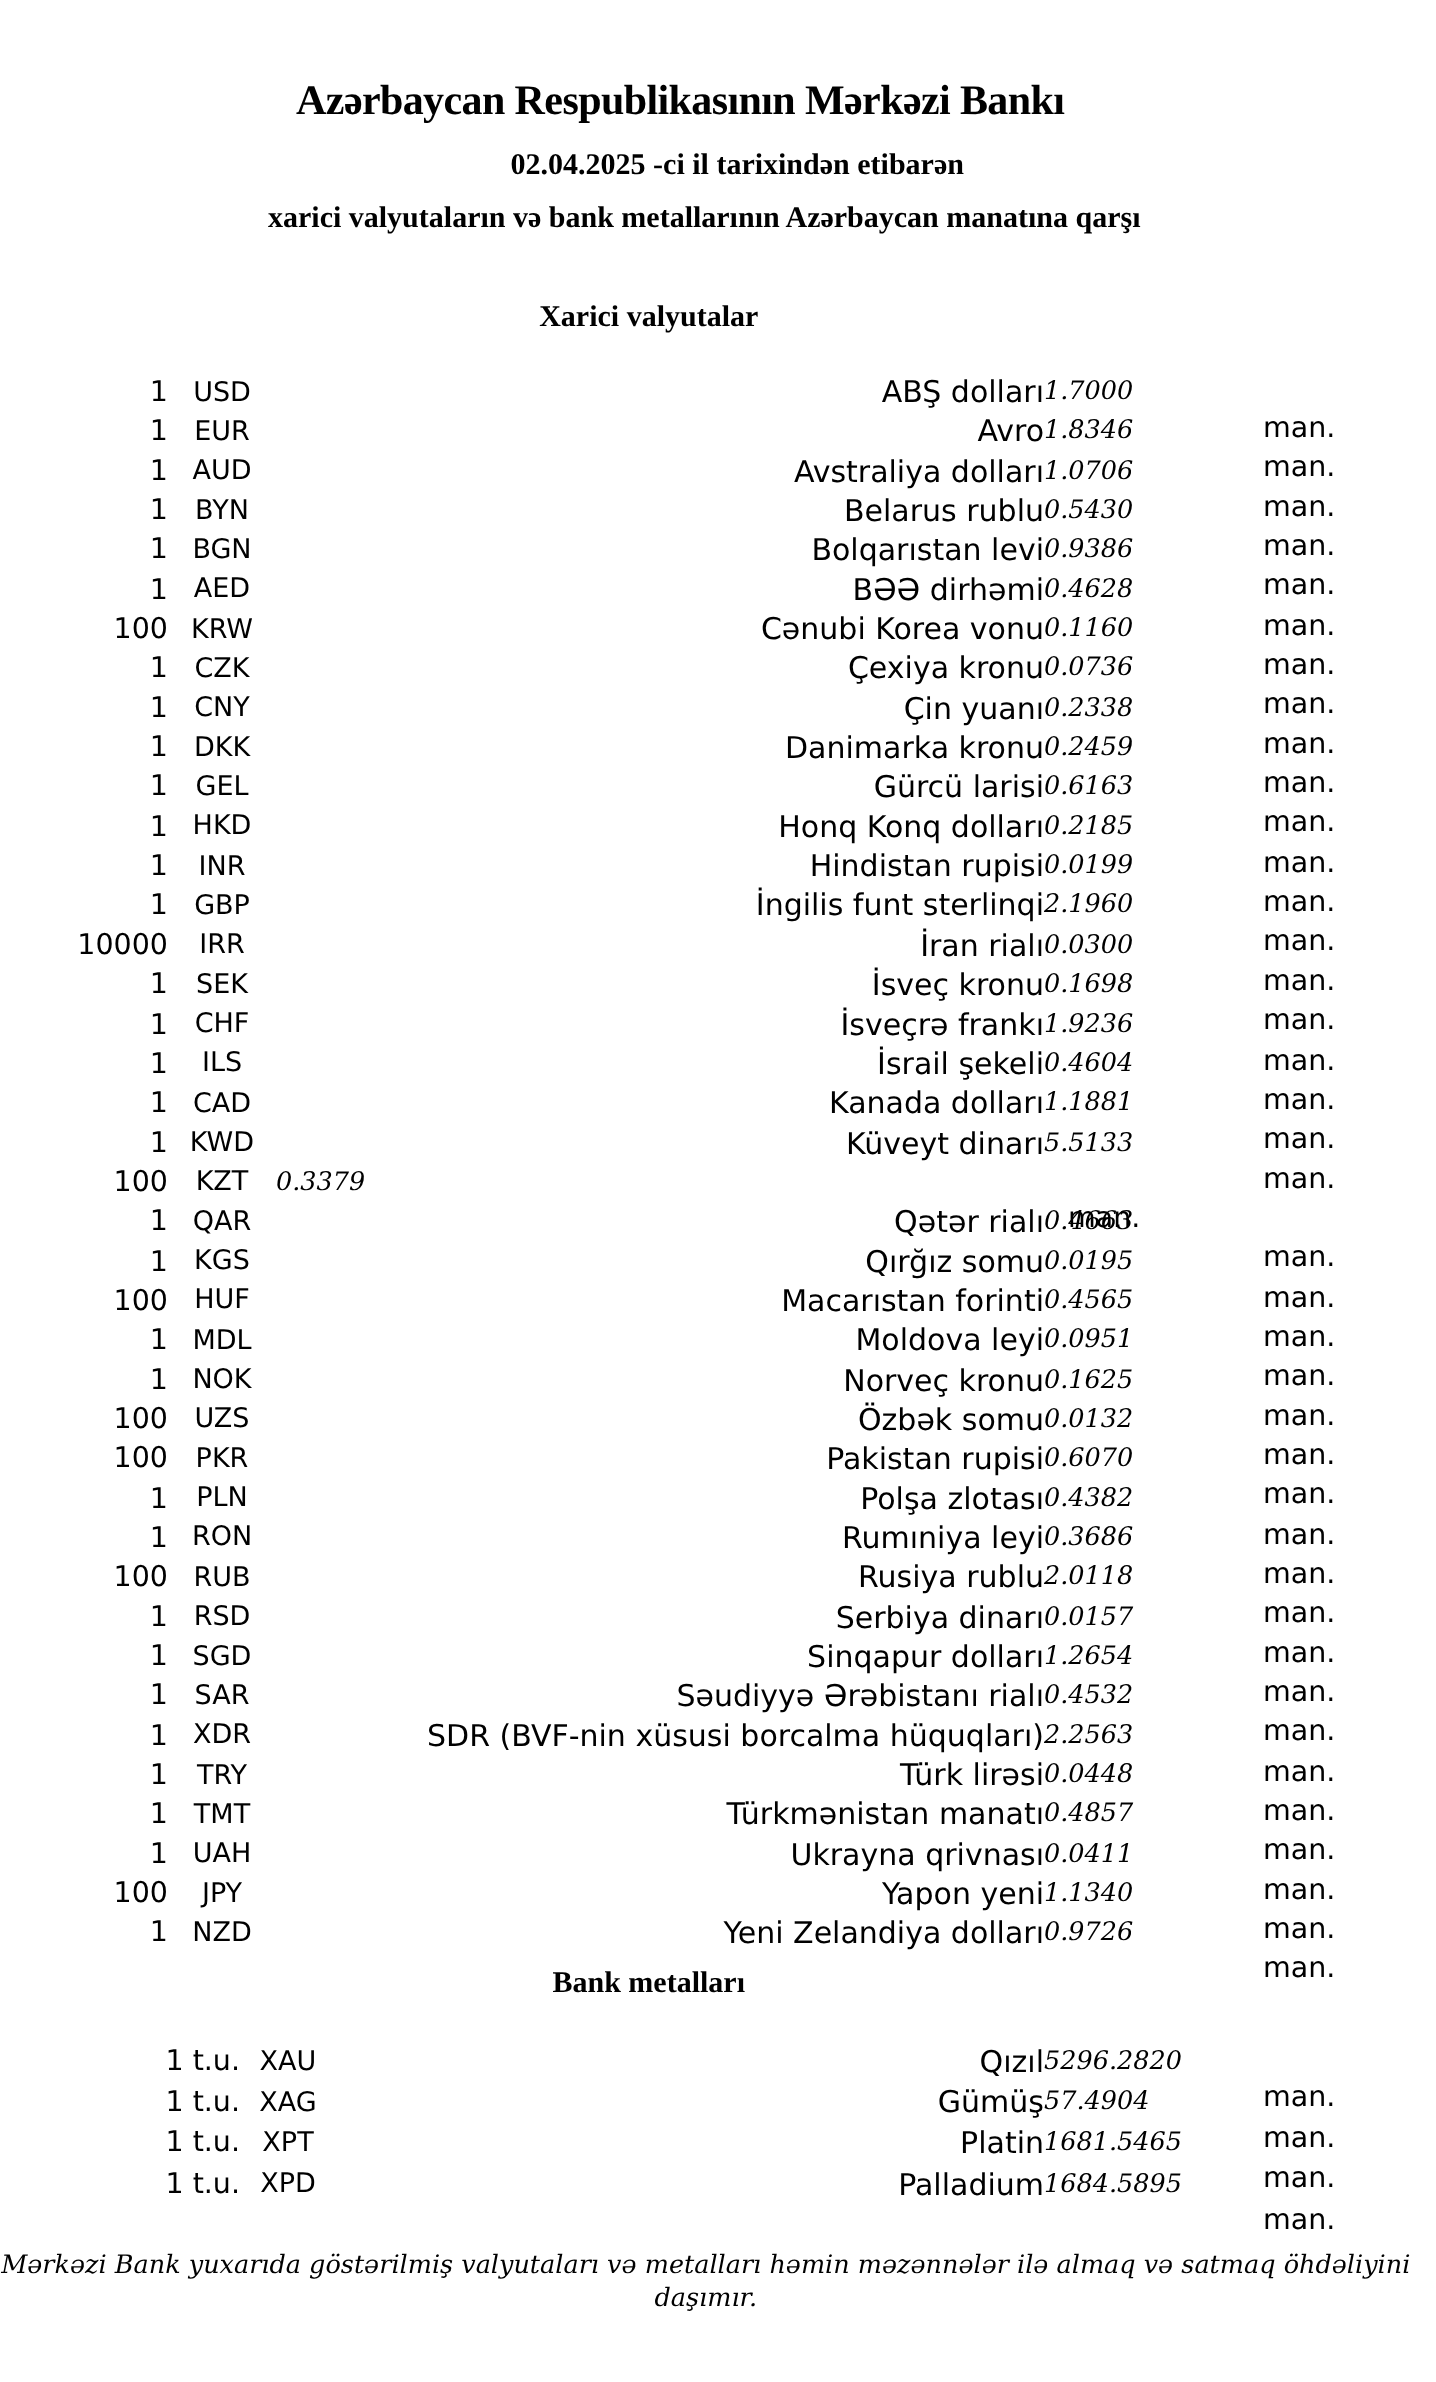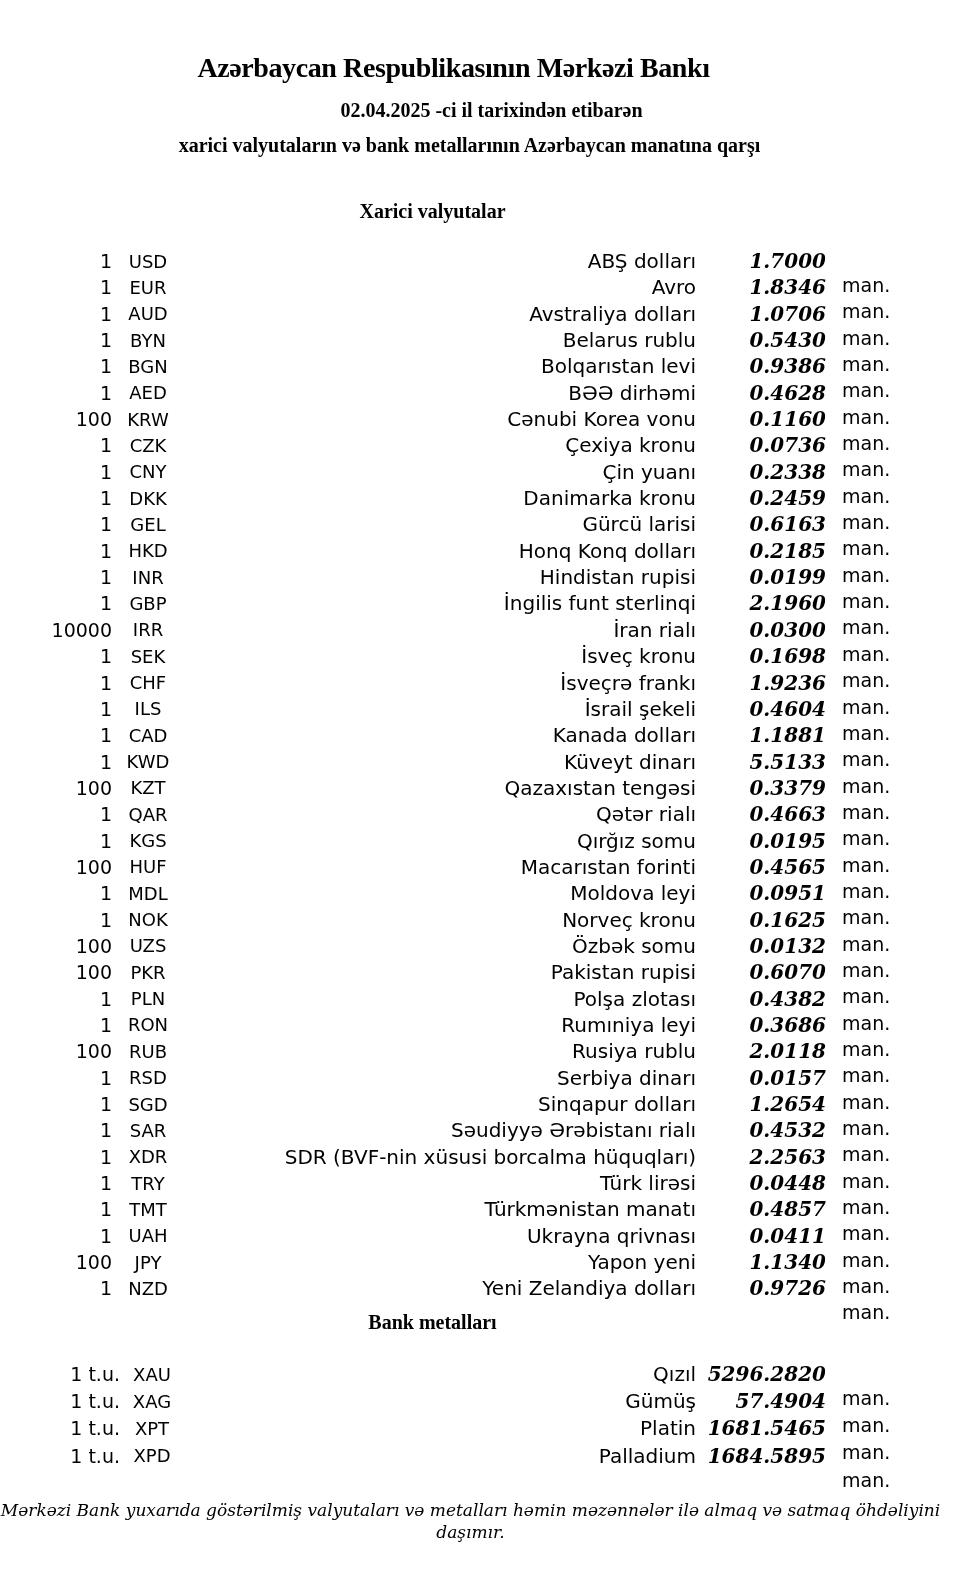--- a/index.html
+++ b/index.html
@@ -76,43 +76,43 @@
 
   .rate-row {
     display: grid;
     grid-template-columns: 112px 72px 1fr 130px 62px;
     height: 26.35px;
     align-items: center;
   }
   #metals-table .rate-row {
     grid-template-columns: 120px 64px 1fr 130px 62px;
     height: 27.2px;
+    padding-left: 40px;
   }
   .qty-cell {
     text-align: right;
     font-size: 19px;
     white-space: nowrap;
   }
   .code-cell {
     text-align: center;
     font-size: 18px;
     white-space: nowrap;
   }
   .name-cell {
     text-align: right;
     font-size: 20px;
     white-space: nowrap;
     overflow: hidden;
   }
   .rate-cell {
-    text-align: right;
     font-family: "DejaVu Serif", "Liberation Serif", serif;
     font-style: italic;
-    font-weight: 700;
-    font-size: 20px;
+    font-weight: 400;
+    font-size: 17px;
     white-space: nowrap;
   }
   .man-cell {
     text-align: left;
     padding-left: 16px;
     font-size: 19px;
     white-space: nowrap;
     margin-top: 48px;
   }
 
@@ -299,21 +299,20 @@
     <span class="qty-cell">1</span>
     <span class="code-cell">KWD</span>
     <span class="name-cell">Küveyt dinarı</span>
     <span class="rate-cell">5.5133</span>
     <span class="man-cell">man.</span>
   </div>
 
   <div class="rate-row">
     <span class="qty-cell">100</span>
     <span class="code-cell">KZT</span>
-    <span class="name-cell">Qazaxıstan tengəsi</span>
     <span class="rate-cell">0.3379</span>
     <span class="man-cell">man.</span>
   </div>
 
   <div class="rate-row">
     <span class="qty-cell">1</span>
     <span class="code-cell">QAR</span>
     <span class="name-cell">Qətər rialı</span>
     <span class="rate-cell">0.4663</span>
     <span class="man-cell">man.</span>

